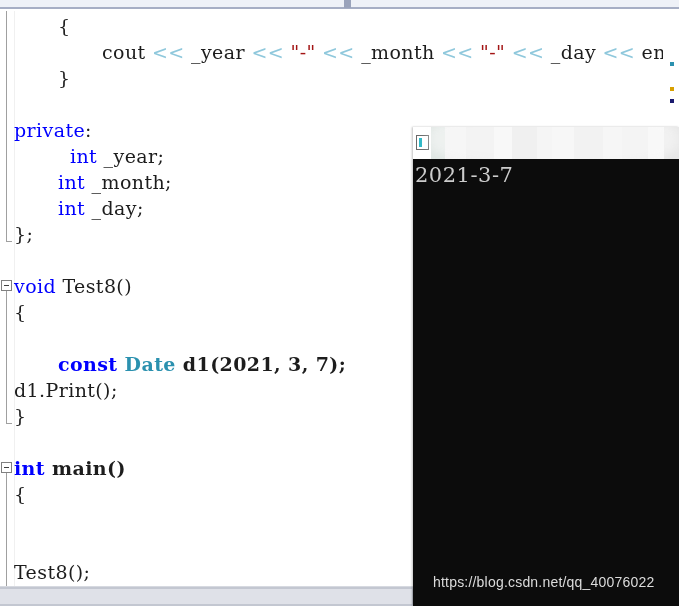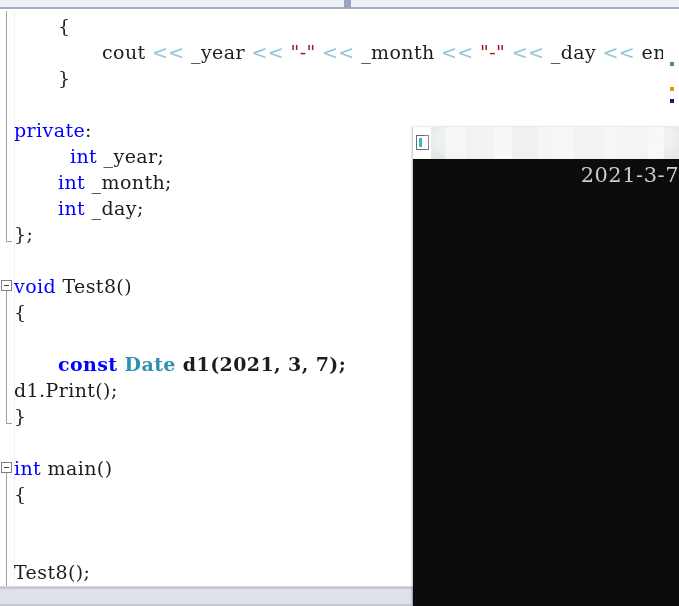--- a/index.html
+++ b/index.html
@@ -189,21 +189,20 @@
     left: 0; top: 32px;
     width: 266px; height: 447px;
     color: #cccccc;
     font-family: "DejaVu Serif", "Liberation Serif", serif;
     font-size: 21px;
     line-height: 28px;
     padding: 2px 0 0 2px;
     box-sizing: border-box;
     white-space: pre;
     letter-spacing: 0.5px;
-    text-align: right;
   }
   #watermark {
     position: absolute;
     left: 20px; bottom: 16px;
     color: #dcdcdc;
     font-family: "Liberation Sans", sans-serif;
     font-size: 14px;
     letter-spacing: 0.2px;
     white-space: nowrap;
   }
@@ -236,21 +235,21 @@
         <div class="code-line" style="top: 184px;"><span class="code-text" style="padding-left: 58px;"><span class="kw">int</span><span class="plain"> _day;</span></span></div>
         <div class="code-line" style="top: 210px;"><span class="code-text" style="padding-left: 14px;"><span class="plain">};</span></span></div>
         <div class="code-line" style="top: 236px;"><span class="code-text" style="padding-left: 14px;"></span></div>
         <div class="code-line" style="top: 262px; text-align: center;"><span class="code-text" style="padding-left: 14px;"><span class="kw">void</span><span class="plain"> Test8()</span></span></div>
         <div class="code-line" style="top: 288px;"><span class="code-text" style="padding-left: 14px;"><span class="plain">{</span></span></div>
         <div class="code-line" style="top: 314px;"><span class="code-text" style="padding-left: 14px;"></span></div>
         <div class="code-line" style="top: 340px; font-weight: bold;"><span class="code-text" style="padding-left: 58px;"><span class="kw">const</span><span class="plain"> </span><span class="type">Date</span><span class="plain"> d1(2021, 3, 7);</span></span></div>
         <div class="code-line" style="top: 366px;"><span class="code-text" style=""><span class="plain">d1.Print();</span></span></div>
         <div class="code-line" style="top: 392px;"><span class="code-text" style="padding-left: 14px;"><span class="plain">}</span></span></div>
         <div class="code-line" style="top: 418px;"><span class="code-text" style="padding-left: 14px;"></span></div>
-        <div class="code-line" style="top: 444px;"><span class="code-text" style="padding-left: 14px;"><span class="kw">int</span><span class="plain"> main()</span></span></div>
+        <div class="code-line" style="top: 444px; font-weight: bold;"><span class="code-text" style="padding-left: 14px;"><span class="kw">int</span><span class="plain"> main()</span></span></div>
         <div class="code-line" style="top: 470px;"><span class="code-text" style="padding-left: 14px;"><span class="plain">{</span></span></div>
         <div class="code-line" style="top: 496px;"><span class="code-text" style="padding-left: 14px;"></span></div>
         <div class="code-line" style="top: 522px;"><span class="code-text" style="padding-left: 14px;"></span></div>
         <div class="code-line" style="top: 548px;"><span class="code-text" style=""><span class="plain">Test8();</span></span></div>
         <div class="code-line" style="top: 574px;"><span class="code-text" style="padding-left: 58px;"></span></div>
       </div>
   <div class="fold-guide" style="top: 0px; height: 230px;"></div>
       <div class="fold-guide-foot" style="top: 230px;"></div>
       <div class="fold-guide" style="top: 280px; height: 132px;"></div>
       <div class="fold-guide-foot" style="top: 412px;"></div>
@@ -284,15 +283,16 @@
           <div class="mos" style="left: 139px; width: 22px; background: rgb(244, 244, 244);"></div>
           <div class="mos" style="left: 161px; width: 29px; background: rgb(233, 233, 233);"></div>
           <div class="mos" style="left: 190px; width: 19px; background: rgb(241, 241, 241);"></div>
           <div class="mos" style="left: 209px; width: 26px; background: rgb(237, 237, 237);"></div>
           <div class="mos" style="left: 235px; width: 16px; background: rgb(247, 247, 247);"></div>
           <div class="mos" style="left: 251px; width: 23px; background: rgb(230, 230, 230);"></div>
         </div>
       <div id="console-blur-overlay"></div>
     </div>
     <div id="console-output">2021-3-7</div>
+    <div id="watermark">https://blog.csdn.net/qq_40076022</div>
   </div>
 
 </div>
 
 </body></html>

